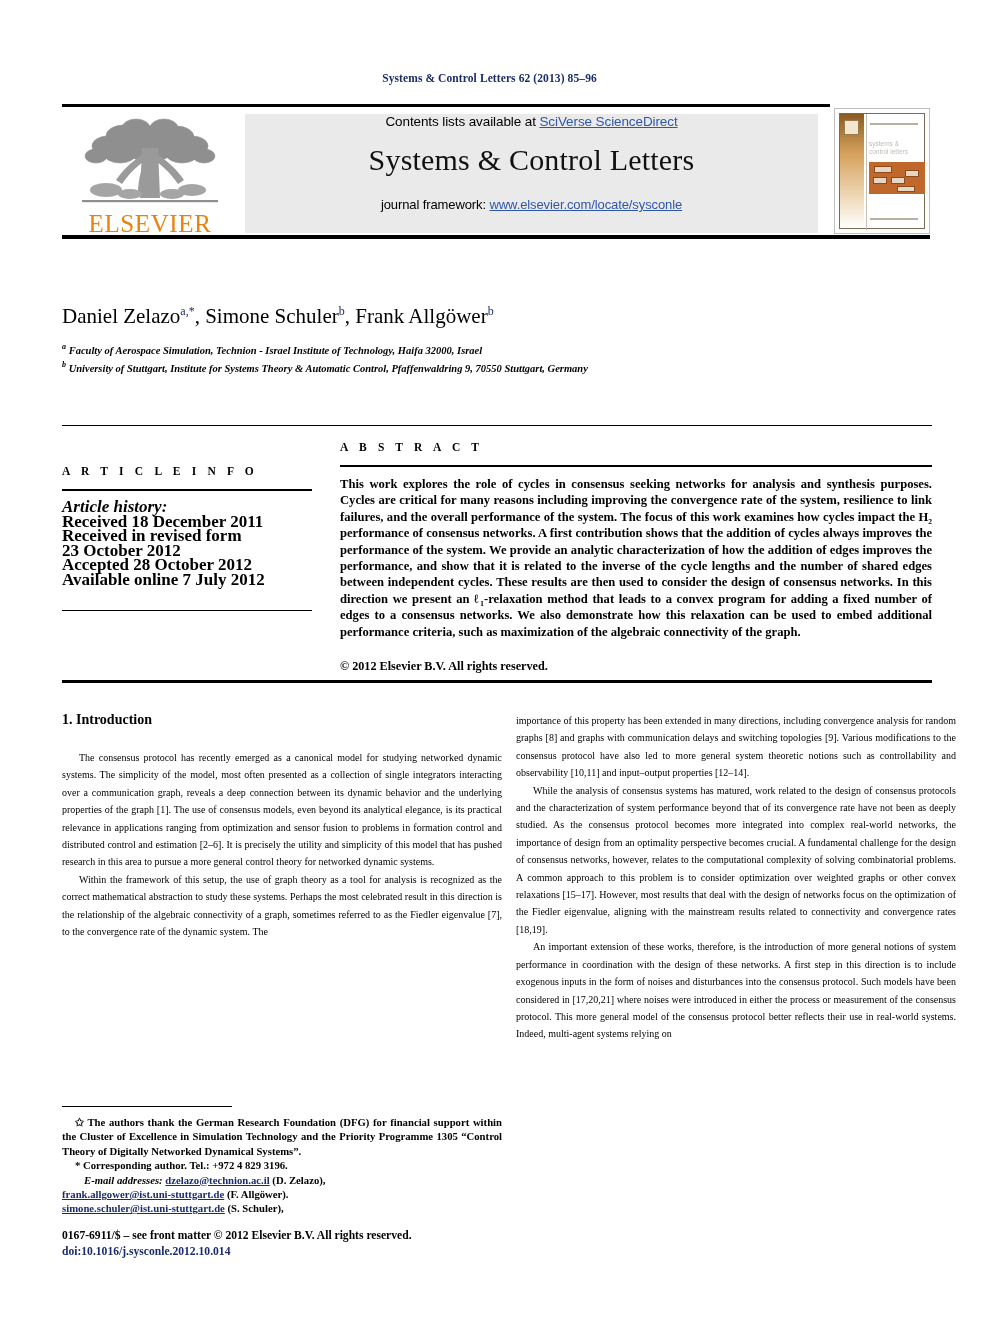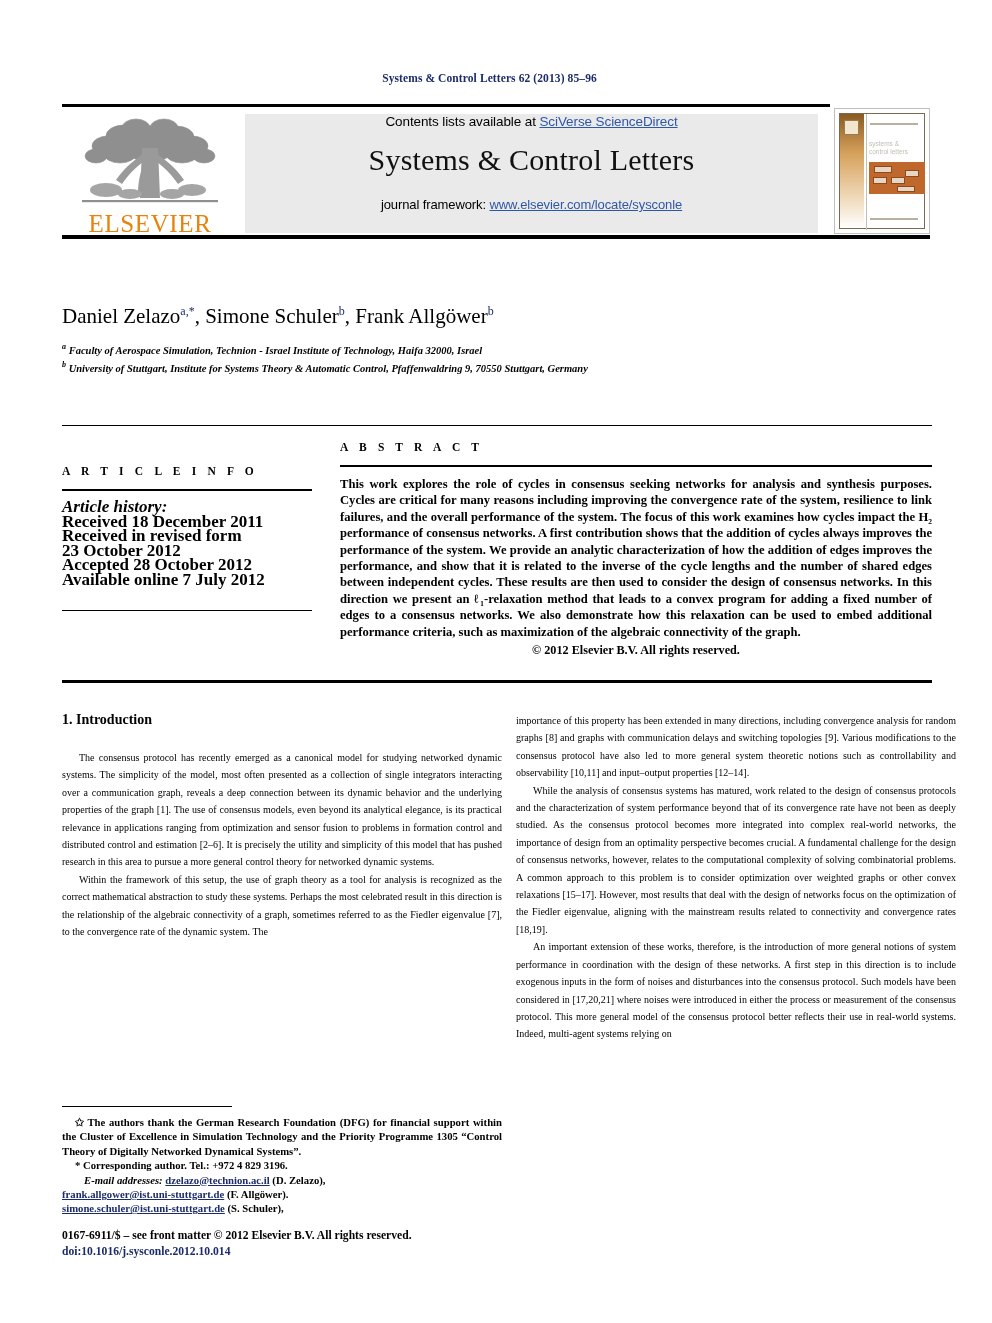--- a/index.html
+++ b/index.html
@@ -178,22 +178,22 @@
     font-weight: bold;
     font-size: 12.6px;
     line-height: 16.4px;
     text-align: justify;
     margin-top: 9px;
   }
   .copyline {
     font-family: "Liberation Serif", serif;
     font-weight: bold;
     font-size: 12.2px;
-    text-align: center;
-    margin-top: 3px;
+    text-align: left;
+    margin-top: 19px;
   }
 
   .info-abs-rule-bottom {
     position: absolute; left: 62px; top: 680px; width: 870px; height: 3px; background: #000;
   }
 
   
   .col-left  { position: absolute; left: 62px;  top: 712px; width: 440px; }
   .col-right { position: absolute; left: 516px; top: 712px; width: 440px; }
 

